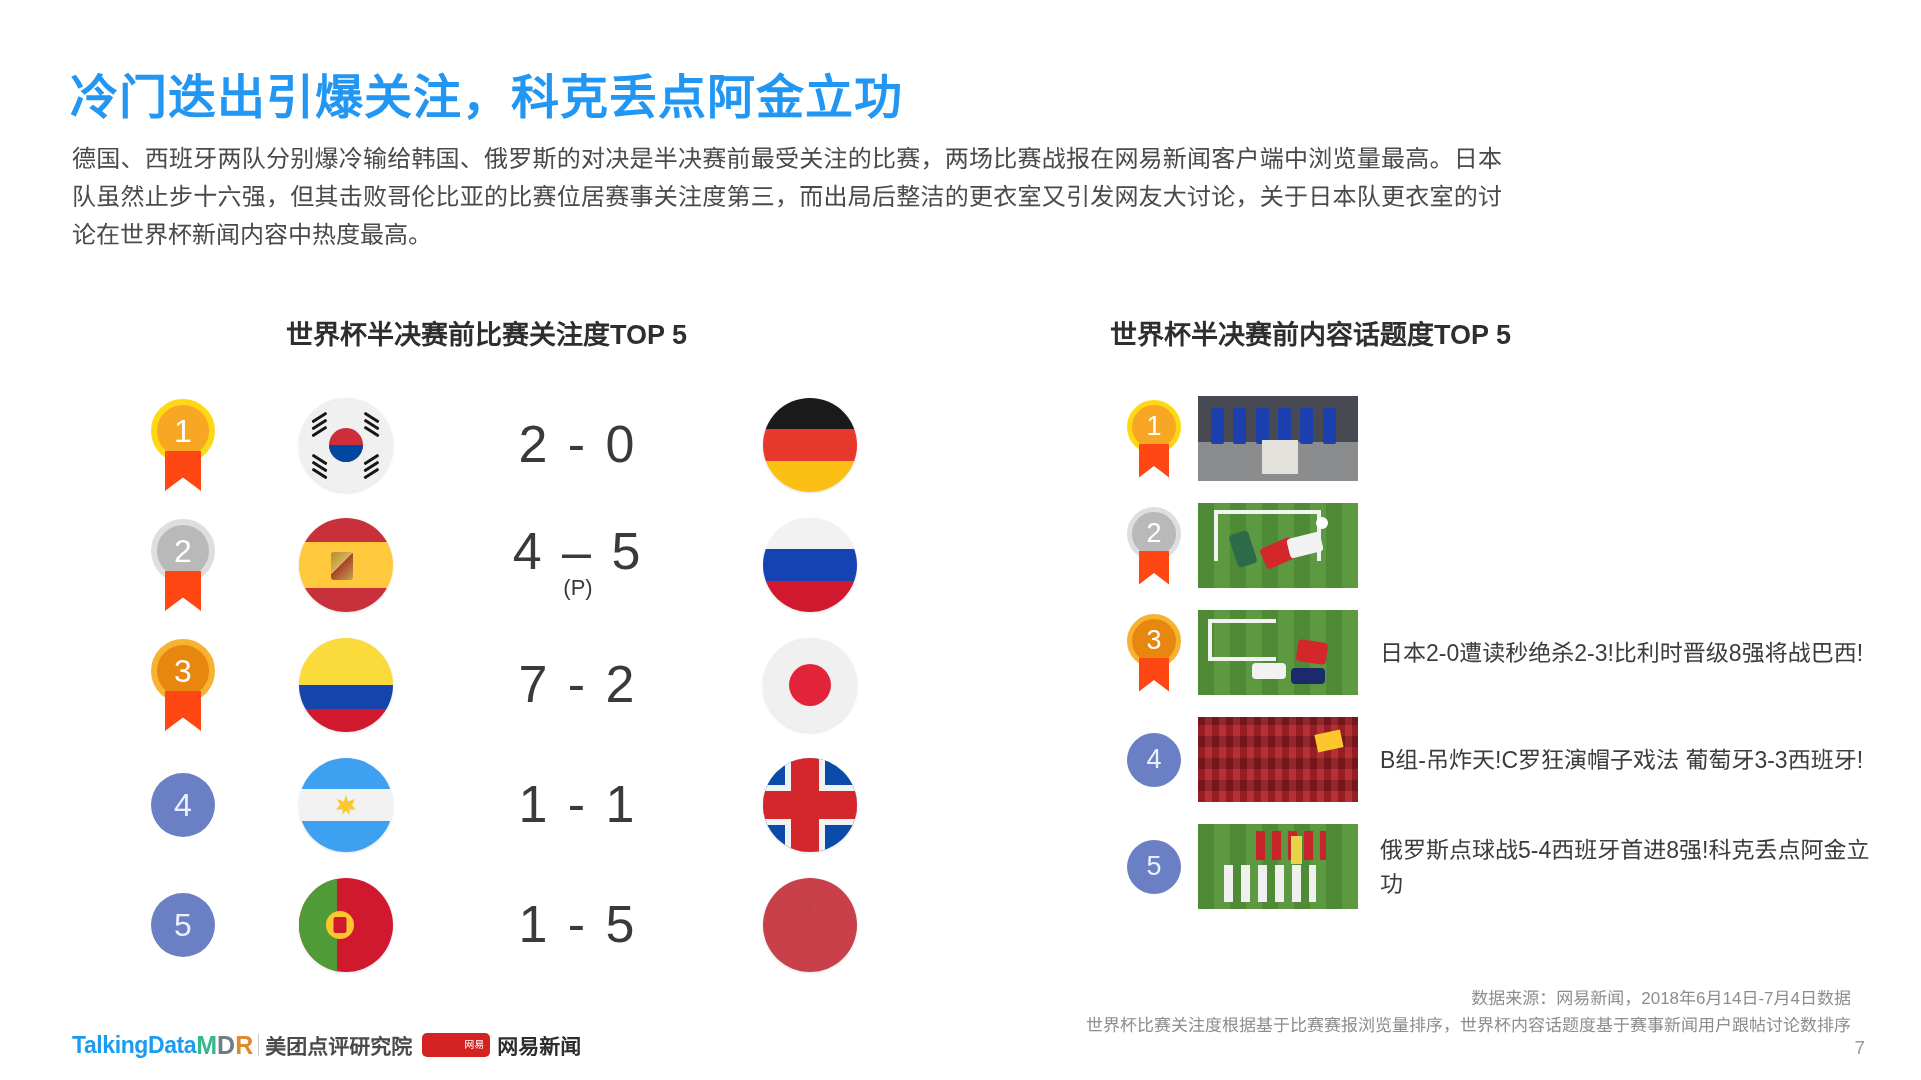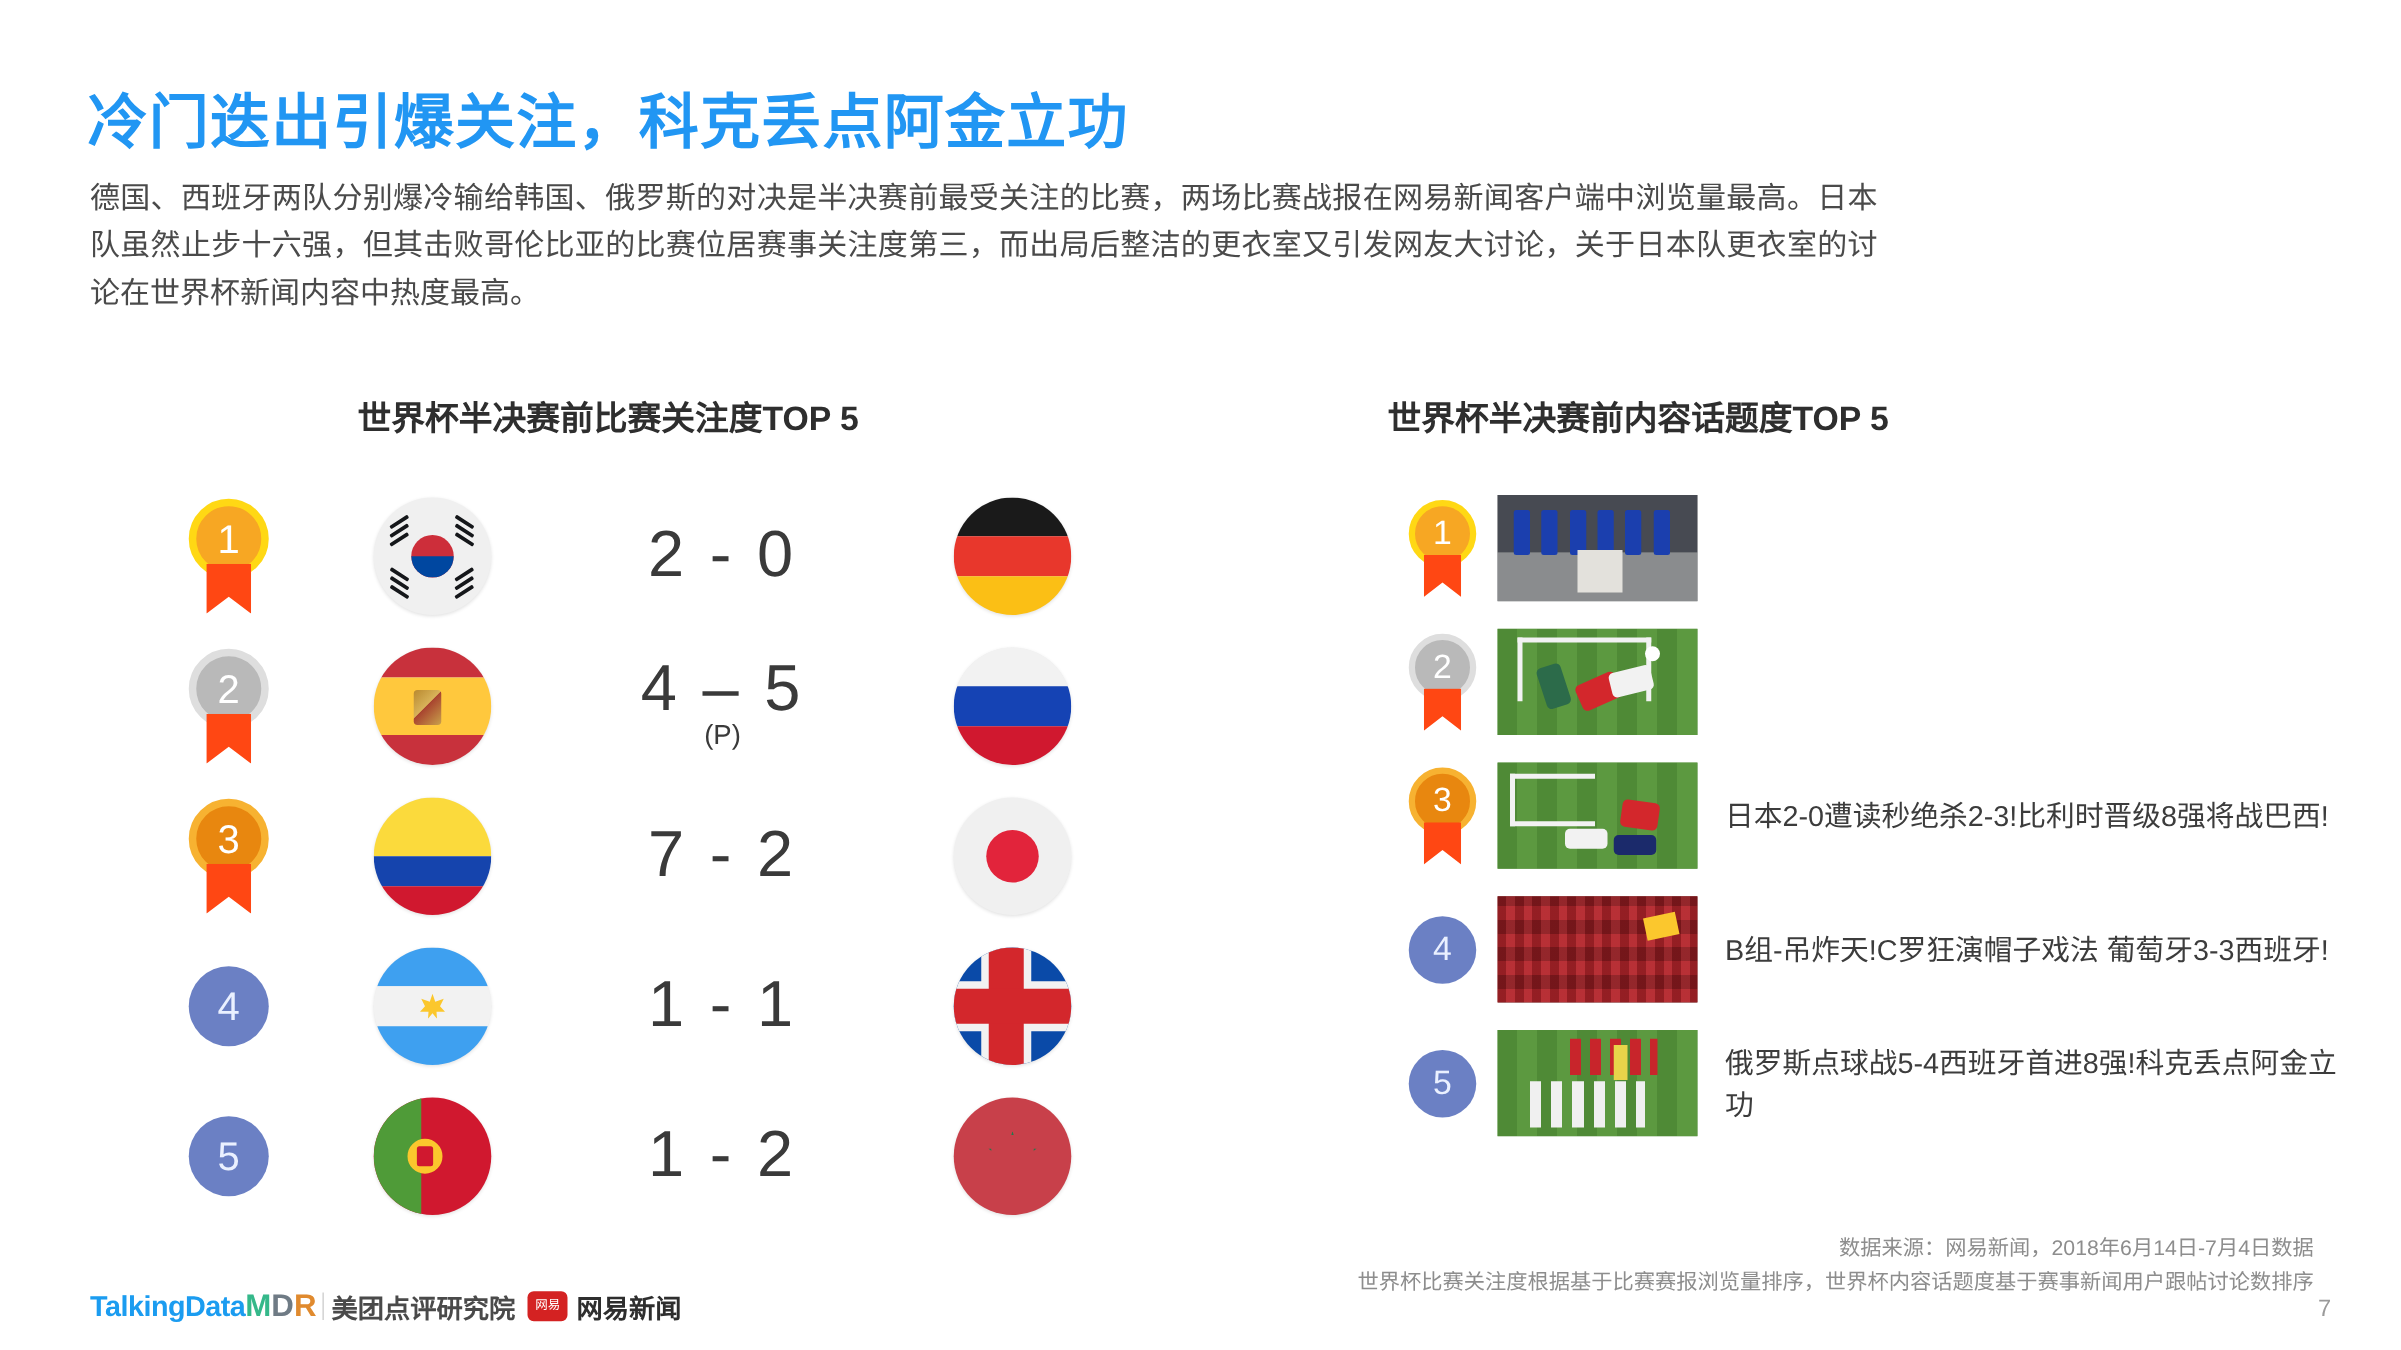--- a/index.html
+++ b/index.html
@@ -191,21 +191,21 @@
   }
   .logo-td{font-size:23px;font-weight:bold;color:#1b9cf0;letter-spacing:-.4px;}
   .logo-mdr{display:flex;align-items:center;gap:1px;font-size:25px;font-weight:bold;letter-spacing:-1px;}
   .logo-mdr .m{color:#35b88a;}
   .logo-mdr .d{color:#6f7b85;}
   .logo-mdr .r{color:#e08a2e;}
   .logo-sep{width:1px;height:22px;background:#c9c9c9;margin:0 6px;}
   .logo-mt{font-size:21px;color:#4a4a4a;font-weight:bold;}
   .logo-163{display:flex;align-items:center;gap:7px;margin-left:10px;}
   .logo-163 .sq{width:32px;height:24px;border-radius:5px;background:#d42222;
-    display:flex;align-items:center;justify-content:center;color:#fff;font-size:10px;line-height:10px;}
+    display:flex;align-items:center;justify-content:center;color:#fff;font-size:10px;line-height:10px;padding-left:36px;}
   .logo-163 .tx{font-size:21px;color:#2e2e2e;font-weight:bold;}
 </style>
 </head>
 <body>
 
 <div class="slide">
 
   <div class="page-title">冷门迭出引爆关注，科克丢点阿金立功</div>
   <div class="page-desc">德国、西班牙两队分别爆冷输给韩国、俄罗斯的对决是半决赛前最受关注的比赛，两场比赛战报在网易新闻客户端中浏览量最高。日本队虽然止步十六强，但其击败哥伦比亚的比赛位居赛事关注度第三，而出局后整洁的更衣室又引发网友大讨论，关于日本队更衣室的讨论在世界杯新闻内容中热度最高。</div>
 
@@ -338,21 +338,21 @@
       </div>
       <div class="flagA-cell">
         <div class="flag f-pt">
           <div class="green"></div>
           <div class="emb">
               <i></i>
             </div>
         </div>
       </div>
       <div class="score-cell">
-        <div class="score-main">1 - 2</div>
+        <div class="score-main">1 - 5</div>
         <div class="score-sub"></div>
       </div>
       <div class="flagB-cell">
         <div class="flag f-ma">
           <div class="star"></div>
         </div>
       </div>
     </div>
 
   </div>

